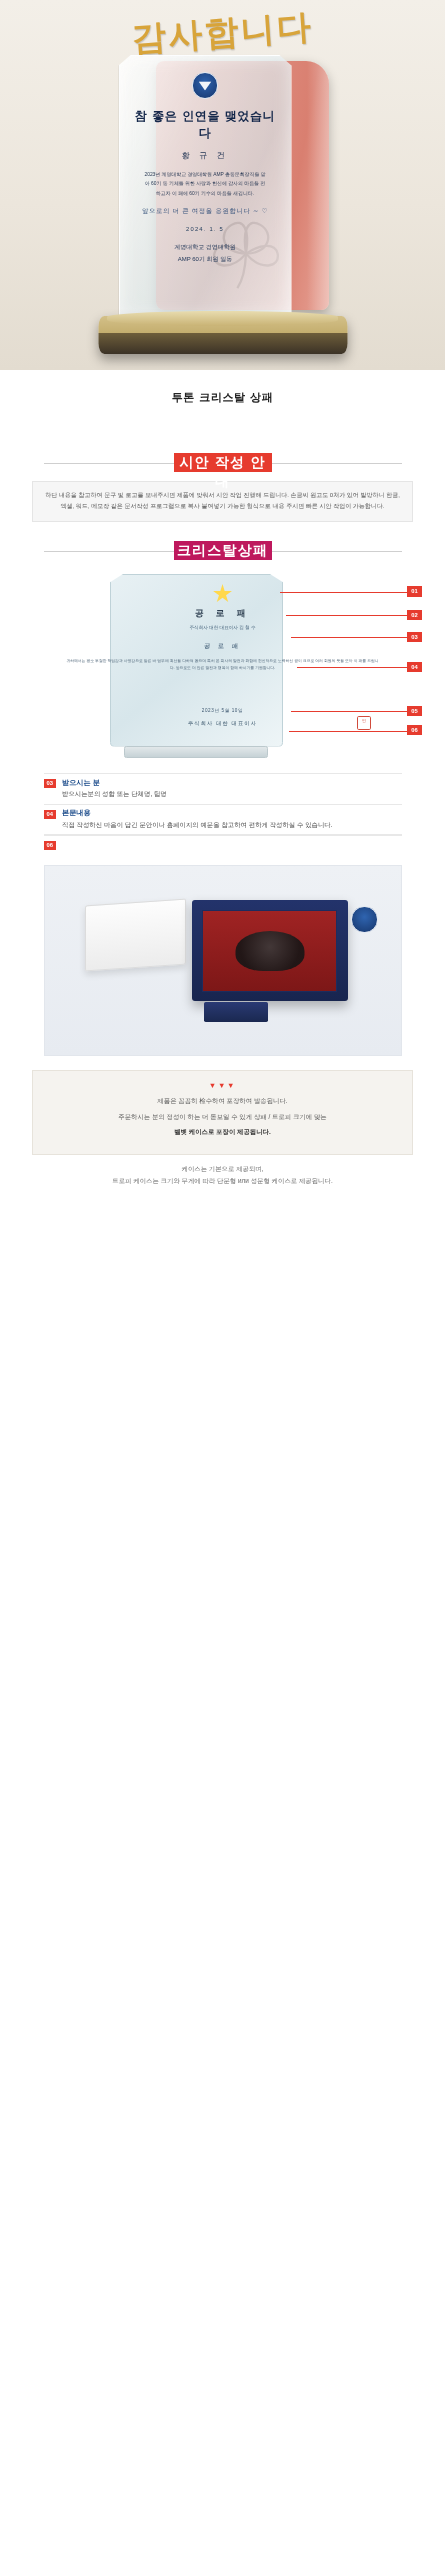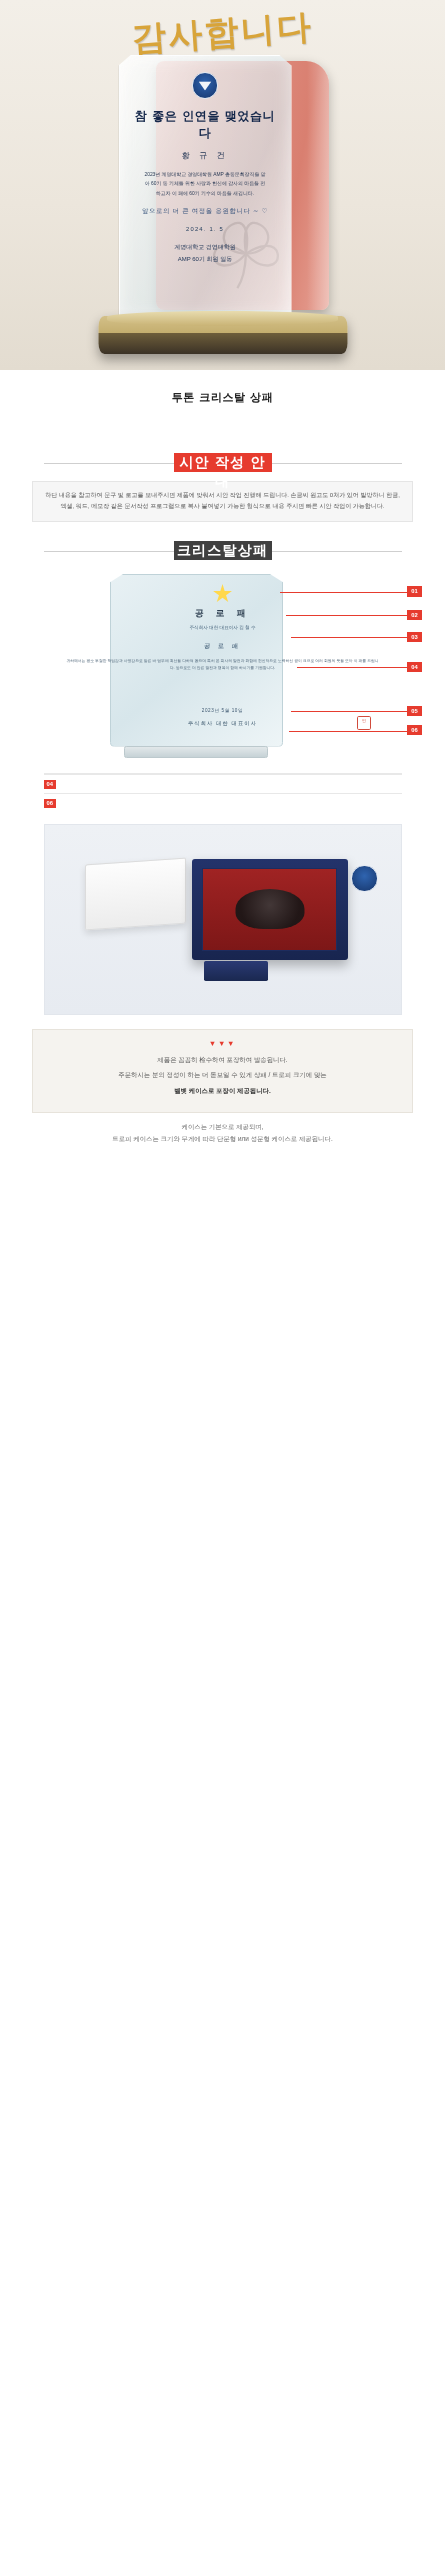--- a/index.html
+++ b/index.html
@@ -138,21 +138,21 @@
   }
   .sec-head .bar {
     position:absolute; top:9.8px; left:0; right:0; height:0.6px; background:#cfcfcf;
   }
   .sec-head .tag {
     position:relative; display:block; width:98px; margin:0 auto;
     background:#e63b2e; color:#fff;
     font-size:14px; font-weight:bold; letter-spacing:1.2px;
     text-align:center; line-height:18.5px; height:18.5px;
   }
-  .sec-head .tag.dark { background:#404040; }
+  .sec-head .tag.dark { background:#be185d; }
   .sec-head .tag.red  { background:#e63b2e; }
 
   .guide-box {
     width:381px; margin:8px auto 0 auto;
     background:#f6f6f6; border:0.6px solid #e5e5e5;
     padding:8px 10.4px;
     font-size:6px; line-height:1.9; color:#555; text-align:center;
   }
 
   
@@ -366,24 +366,35 @@
     <div class="callout" style="top:151px">06</div>
     <div class="lead" style="top:157px; right:15px; width:118px"></div>
   </div>
 
   <div class="spec-list">
 
     <div class="sep"></div>
 
     <div class="sep"></div>
 
+    <div class="spec-item">
+      <div class="num">03</div>
+      <div class="txt">
+        <div class="t">받으시는 분</div>
+        <div class="d">받으시는분의 성함 또는 단체명, 팀명</div>
+      </div>
+    </div>
     <div class="sep"></div>
 
     <div class="spec-item">
       <div class="num">04</div>
+      <div class="txt">
+        <div class="t">본문내용</div>
+        <div class="d">직접 작성하신 마음이 담긴 문안이나 홈페이지의 예문을 참고하여 편하게 작성하실 수 있습니다.</div>
+      </div>
     </div>
     <div class="sep"></div>
 
     <div class="sep"></div>
 
     <div class="spec-item">
       <div class="num">06</div>
     </div>
   </div>
 

